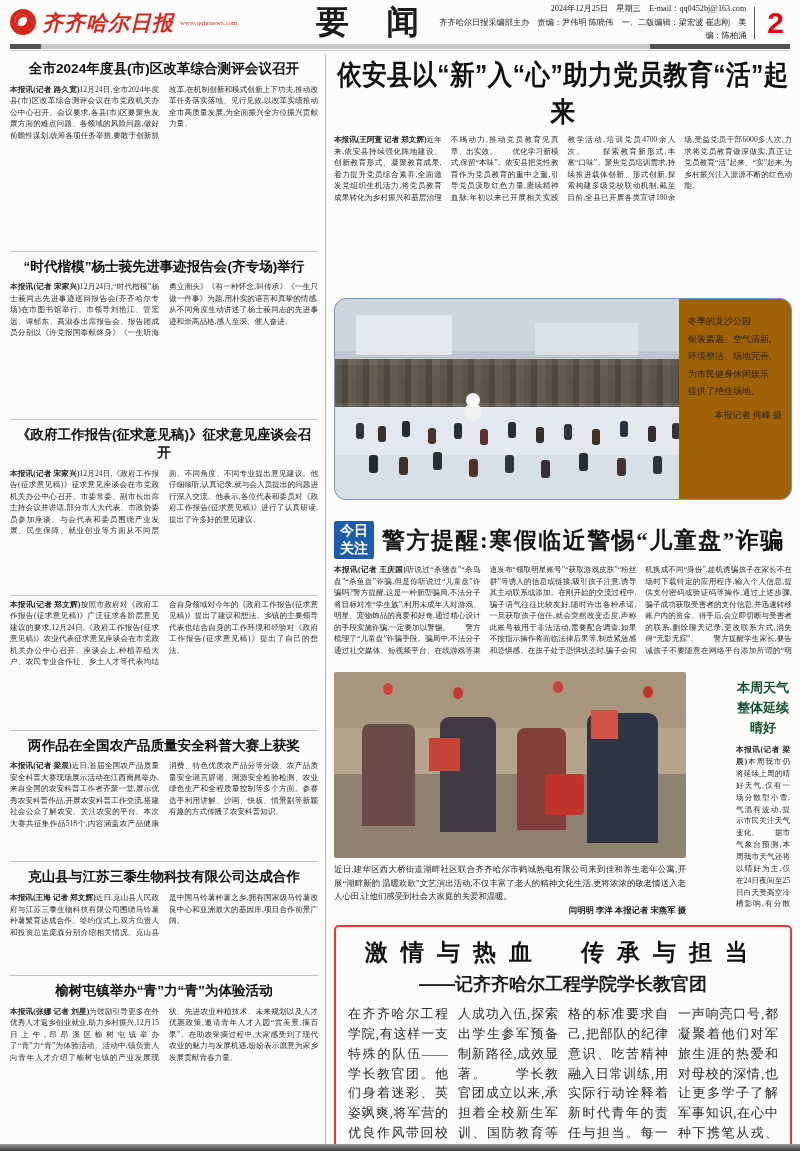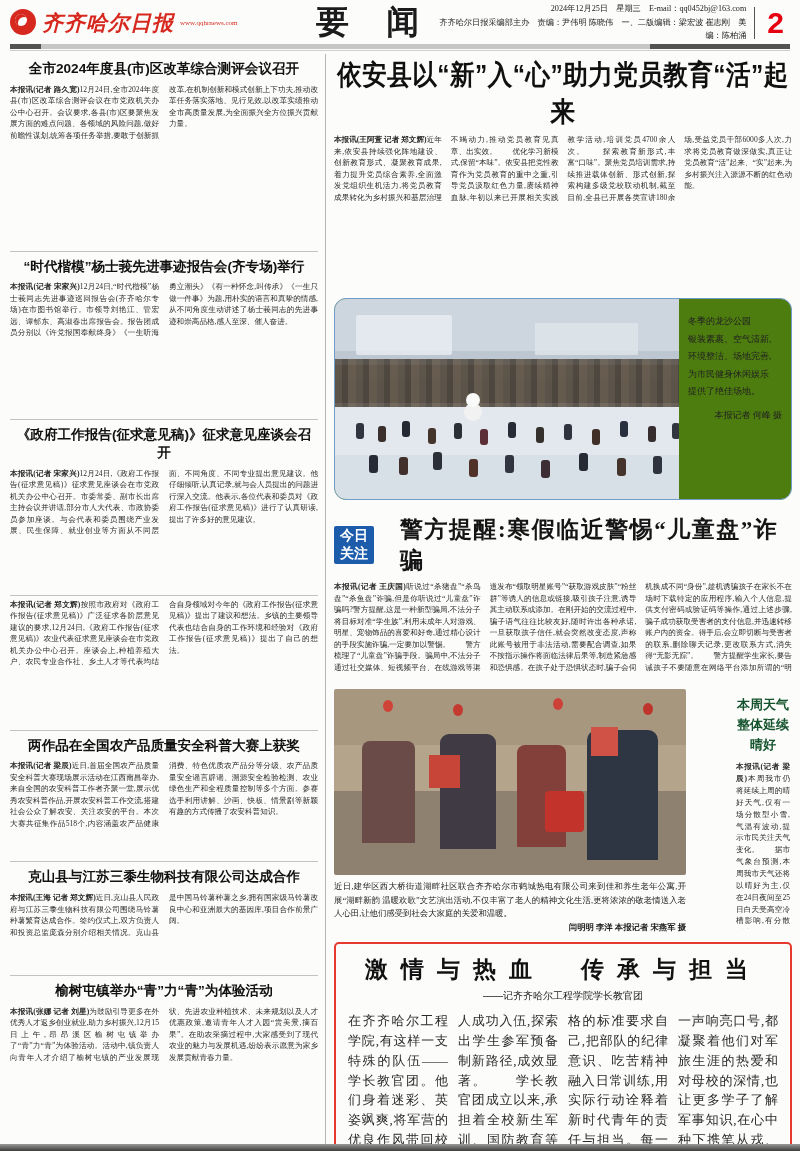--- a/index.html
+++ b/index.html
@@ -29,40 +29,40 @@
   .art:last-child { border-bottom:none; }
   .art h3 { font-family:"Liberation Sans", sans-serif; font-weight:900; text-align:center;
             font-size:15px; line-height:1.3; margin:3px 0 6px 0; color:#111; }
   .art h3.h-sm { font-size:13.6px; }
   .body2 { column-count:2; column-gap:10px; font-size:7.6px; line-height:1.52; text-align:justify; overflow:hidden; color:#2a2a2a; }
   .lead-tag { font-weight:bold; }
   
   .lead-h1 { font-family:"Liberation Sans", sans-serif; font-weight:900; font-size:24.5px;
              text-align:center; letter-spacing:0.5px; margin:6px 0 8px 0; transform:scaleY(1.12); color:#101010; }
   .lead-body { column-count:4; column-gap:9px; font-size:7.6px; line-height:1.52; text-align:justify; height:158px; overflow:hidden; color:#2a2a2a; }
-  .photo-frame { border:1.5px solid #6f9cc9; border-radius:12px; display:flex; overflow:hidden; height:202px; margin:6px 0 4px 0; background:#4d7c0f; }
+  .photo-frame { border:1.5px solid #6f9cc9; border-radius:12px; display:flex; overflow:hidden; height:202px; margin:6px 0 4px 0; background:#a16207; }
   .photo1 { flex:1; position:relative; overflow:hidden;
       background:linear-gradient(180deg,#cdd6de 0 26%,#bcc7d1 26% 33%,#6a6156 33% 40%,#56504a 40% 52%,#e2e8ee 52% 78%,#d7dfe7 78% 100%); }
   .p1-bldg { position:absolute; top:8%; left:6%; width:28%; height:20%; background:#e9edf1; opacity:.8; border-radius:2px; }
   .p1-bldg2 { position:absolute; top:12%; left:58%; width:30%; height:16%; background:#dfe5ea; opacity:.8; }
   .p1-trees { position:absolute; top:30%; left:0; width:100%; height:24%;
       background:repeating-linear-gradient(90deg,#5c5349 0 7px,#4c453d 7px 13px,#665b4e 13px 21px); opacity:.9; }
   .p1-snowman { position:absolute; left:38%; top:47%; width:14px; height:14px; background:#fafafa; border-radius:50%;
       box-shadow:0 12px 0 2px #f2f2f2; }
   .crowd { position:absolute; left:6%; top:62%; width:8px; height:16px; border-radius:3px; background:#30353f;
       box-shadow:22px 3px 0 0 #3a2f2a,46px -2px 0 0 #232833,72px 5px 0 0 #44342c,98px 0 0 0 #2b3038,
       124px 6px 0 0 #5c2e35,152px -1px 0 0 #262b36,180px 4px 0 0 #35302b,208px 1px 0 0 #2e333d,
       236px 6px 0 0 #403027,264px -2px 0 0 #283040,292px 3px 0 0 #382d2e,316px 0 0 0 #303540; }
   .crowd2 { position:absolute; left:10%; top:78%; width:9px; height:18px; border-radius:3px; background:#262b36;
       box-shadow:30px 2px 0 0 #402f2a,64px -3px 0 0 #2b3038,100px 4px 0 0 #513228,136px 0 0 0 #30353f,
       172px 5px 0 0 #3d2e35,210px -2px 0 0 #262b36,248px 3px 0 0 #44342c,284px 1px 0 0 #2e333d,312px 5px 0 0 #3a2f2a; }
   .photo-cap { width:112px; padding:14px 9px 8px 9px; font-size:9px; line-height:1.95; text-align:justify;
       white-space:pre-line; color:#222; }
   .photo-cap .credit { display:block; text-align:right; font-weight:normal; margin-top:6px; }
-  .alert-head { display:flex; align-items:center; gap:26px; margin:14px 0 5px 0; }
+  .alert-head { display:flex; align-items:center; gap:8px; margin:21px 0 5px 0; }
   .badge { width:40px; height:38px; background:#1d5cab; color:#fff; font-family:"Liberation Sans", sans-serif;
       font-weight:bold; font-size:14px; line-height:1.28; text-align:center; display:flex; flex-direction:column;
       justify-content:center; border-radius:2px; flex:0 0 auto; }
   .alert-title { font-weight:900; font-size:23px; letter-spacing:1.5px; color:#151515; }
   .alert-body { column-count:3; column-gap:9px; font-size:7.6px; line-height:1.52; text-align:justify; height:102px; overflow:hidden; color:#2a2a2a; }
   .mid-row { display:flex; gap:8px; margin-top:6px; }
   .mid-left { width:392px; }
   .photo2 { width:352px; height:186px; position:relative; overflow:hidden; border-radius:2px;
       background:linear-gradient(180deg,#a8977f 0 30%,#b5a48c 30% 55%,#8f8170 55% 100%); }
   .p2-fig1 { position:absolute; left:8%; top:28%; width:15%; height:55%; background:#6a4b47; border-radius:8px 8px 0 0; }
@@ -73,21 +73,21 @@
       box-shadow:-120px -40px 0 -4px #c74439, 40px -70px 0 -6px #d05247; }
   .p2-lant { position:absolute; left:14%; top:6%; width:10px; height:12px; background:#d04338; border-radius:50%;
       box-shadow:70px 4px 0 0 #c43a30,170px -2px 0 0 #cc4238,260px 3px 0 0 #bf352c; }
   .weather { flex:1; padding:2px 2px 0 2px; }
   .weather h4 { text-align:center; font-weight:700; font-size:13px; line-height:1.55; margin:4px 0 6px 0; color:#14532d; }
   .weather-body { font-size:7.6px; line-height:1.56; text-align:justify; height:168px; overflow:hidden; color:#2a2a2a; }
   .photo2-cap { width:352px; font-size:8.4px; line-height:1.62; text-align:justify; margin-top:5px; color:#222; }
   .photo2-credit { text-align:right; font-weight:bold; }
   .feature { border:2.5px solid #e8392f; border-radius:5px; padding:8px 12px 6px 12px; margin-top:8px; height:256px; }
   .feature h2 { text-align:center; font-weight:900; font-size:23px; letter-spacing:13px; color:#111; margin:2px 0 4px 0; }
-  .feature .sub { text-align:center; font-family:"Liberation Sans", sans-serif; font-weight:400; font-size:10px; margin-bottom:8px; }
+  .feature .sub { text-align:center; font-family:"Liberation Sans", sans-serif; font-weight:700; font-size:18px; margin-bottom:8px; }
   .feature-body { column-count:4; column-gap:10px; font-size:13px; line-height:1.52; text-align:justify; height:158px; overflow:hidden; color:#2a2a2a; }
   .feature-byline { text-align:right; font-weight:bold; font-size:9px; margin-top:4px; }
   .bottom-shadow { position:absolute; left:0; bottom:0; width:100%; height:7px;
       background:linear-gradient(180deg,#9a9a98,#3c3c3a); }
 </style>
 </head>
 <body>
 
 <div class="page">
 

